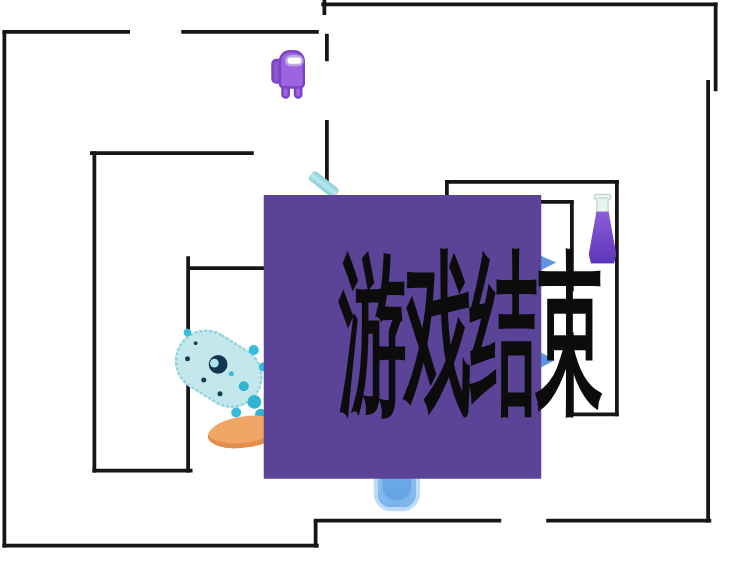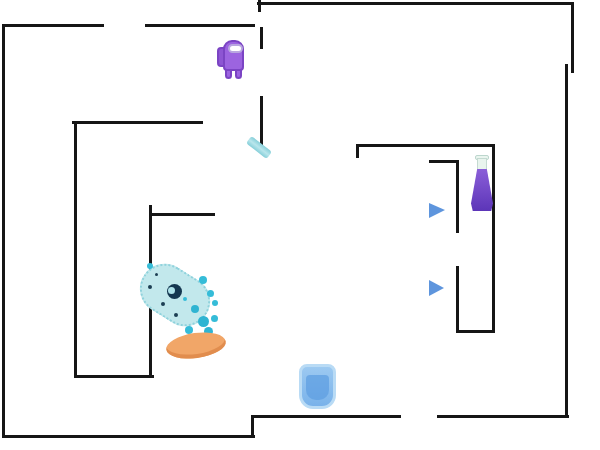--- a/index.html
+++ b/index.html
@@ -125,14 +125,17 @@
   <div id="arrow-bottom" class="abs arrow" style="left: 429px; top: 280px; width: 15px; height: 16px;"></div>
 
   <div id="player" class="abs" style="left: 217px; top: 38px; width: 28px; height: 42px;">
     <div class="p-pack"></div>
     <div class="p-body"></div>
     <div class="p-visor"></div>
     <div class="p-leg l"></div>
     <div class="p-leg r"></div>
   </div>
 
+  <div id="overlay" class="abs" style="left: 211px; top: 156px; width: 222px; height: 227px;">
+    <div id="overlay-title">游戏结束</div>
+  </div>
 
 </div>
 
 </body></html>

